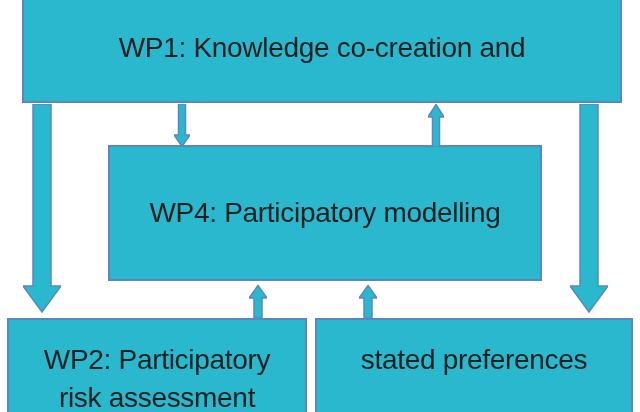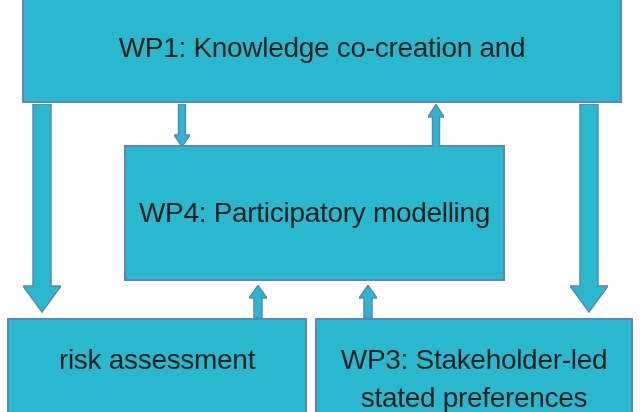--- a/index.html
+++ b/index.html
@@ -28,21 +28,21 @@
     text-align: center;
     font-size: 28px;
     line-height: 38px;
     letter-spacing: -0.3px;
   }
   .wp-box .line {
     white-space: nowrap;
     text-align: center;
   }
   #box-wp1 { left: 22px;  top: -8px;  width: 600px; height: 111px; }
-  #box-wp4 { left: 108px; top: 145px; width: 381px; height: 136px; margin-left: 16px; }
+  #box-wp4 { left: 108px; top: 145px; width: 434px; height: 136px; }
   #box-wp2 { left: 7px;   top: 318px; width: 300px; height: 100px; justify-content: flex-start; padding-top: 21px; }
   #box-wp3 { left: 315px; top: 318px; width: 318px; height: 100px; justify-content: flex-start; padding-top: 21px; }
 
   .arrow {
     position: absolute;
     display: block;
   }
   .arrow polygon {
     fill: var(--box-fill, #29b8cd);
     stroke: var(--box-border, #5b87be);
@@ -63,25 +63,25 @@
 
   <div class="wp-box" id="box-wp1">
     <div class="line">WP1: Knowledge co-creation and</div>
   </div>
 
   <div class="wp-box" id="box-wp4">
     <div class="line">WP4: Participatory modelling</div>
   </div>
 
   <div class="wp-box" id="box-wp2">
+    <div class="line">WP2: Participatory</div>
     <div class="line">risk assessment</div>
   </div>
 
   <div class="wp-box" id="box-wp3">
-    <div class="line">WP3: Stakeholder-led</div>
     <div class="line">stated preferences</div>
   </div>
 
   <svg class="arrow" id="arrow-wp1-to-wp2" width="38" height="209" viewBox="0 0 38 209">
     <polygon points="10,0 28,0 28,182 38,182 19,208 0,182 10,182"></polygon>
   </svg>
 
   <svg class="arrow" id="arrow-wp1-to-wp3" width="38" height="209" viewBox="0 0 38 209">
     <polygon points="10,0 28,0 28,182 38,182 19,208 0,182 10,182"></polygon>
   </svg>

